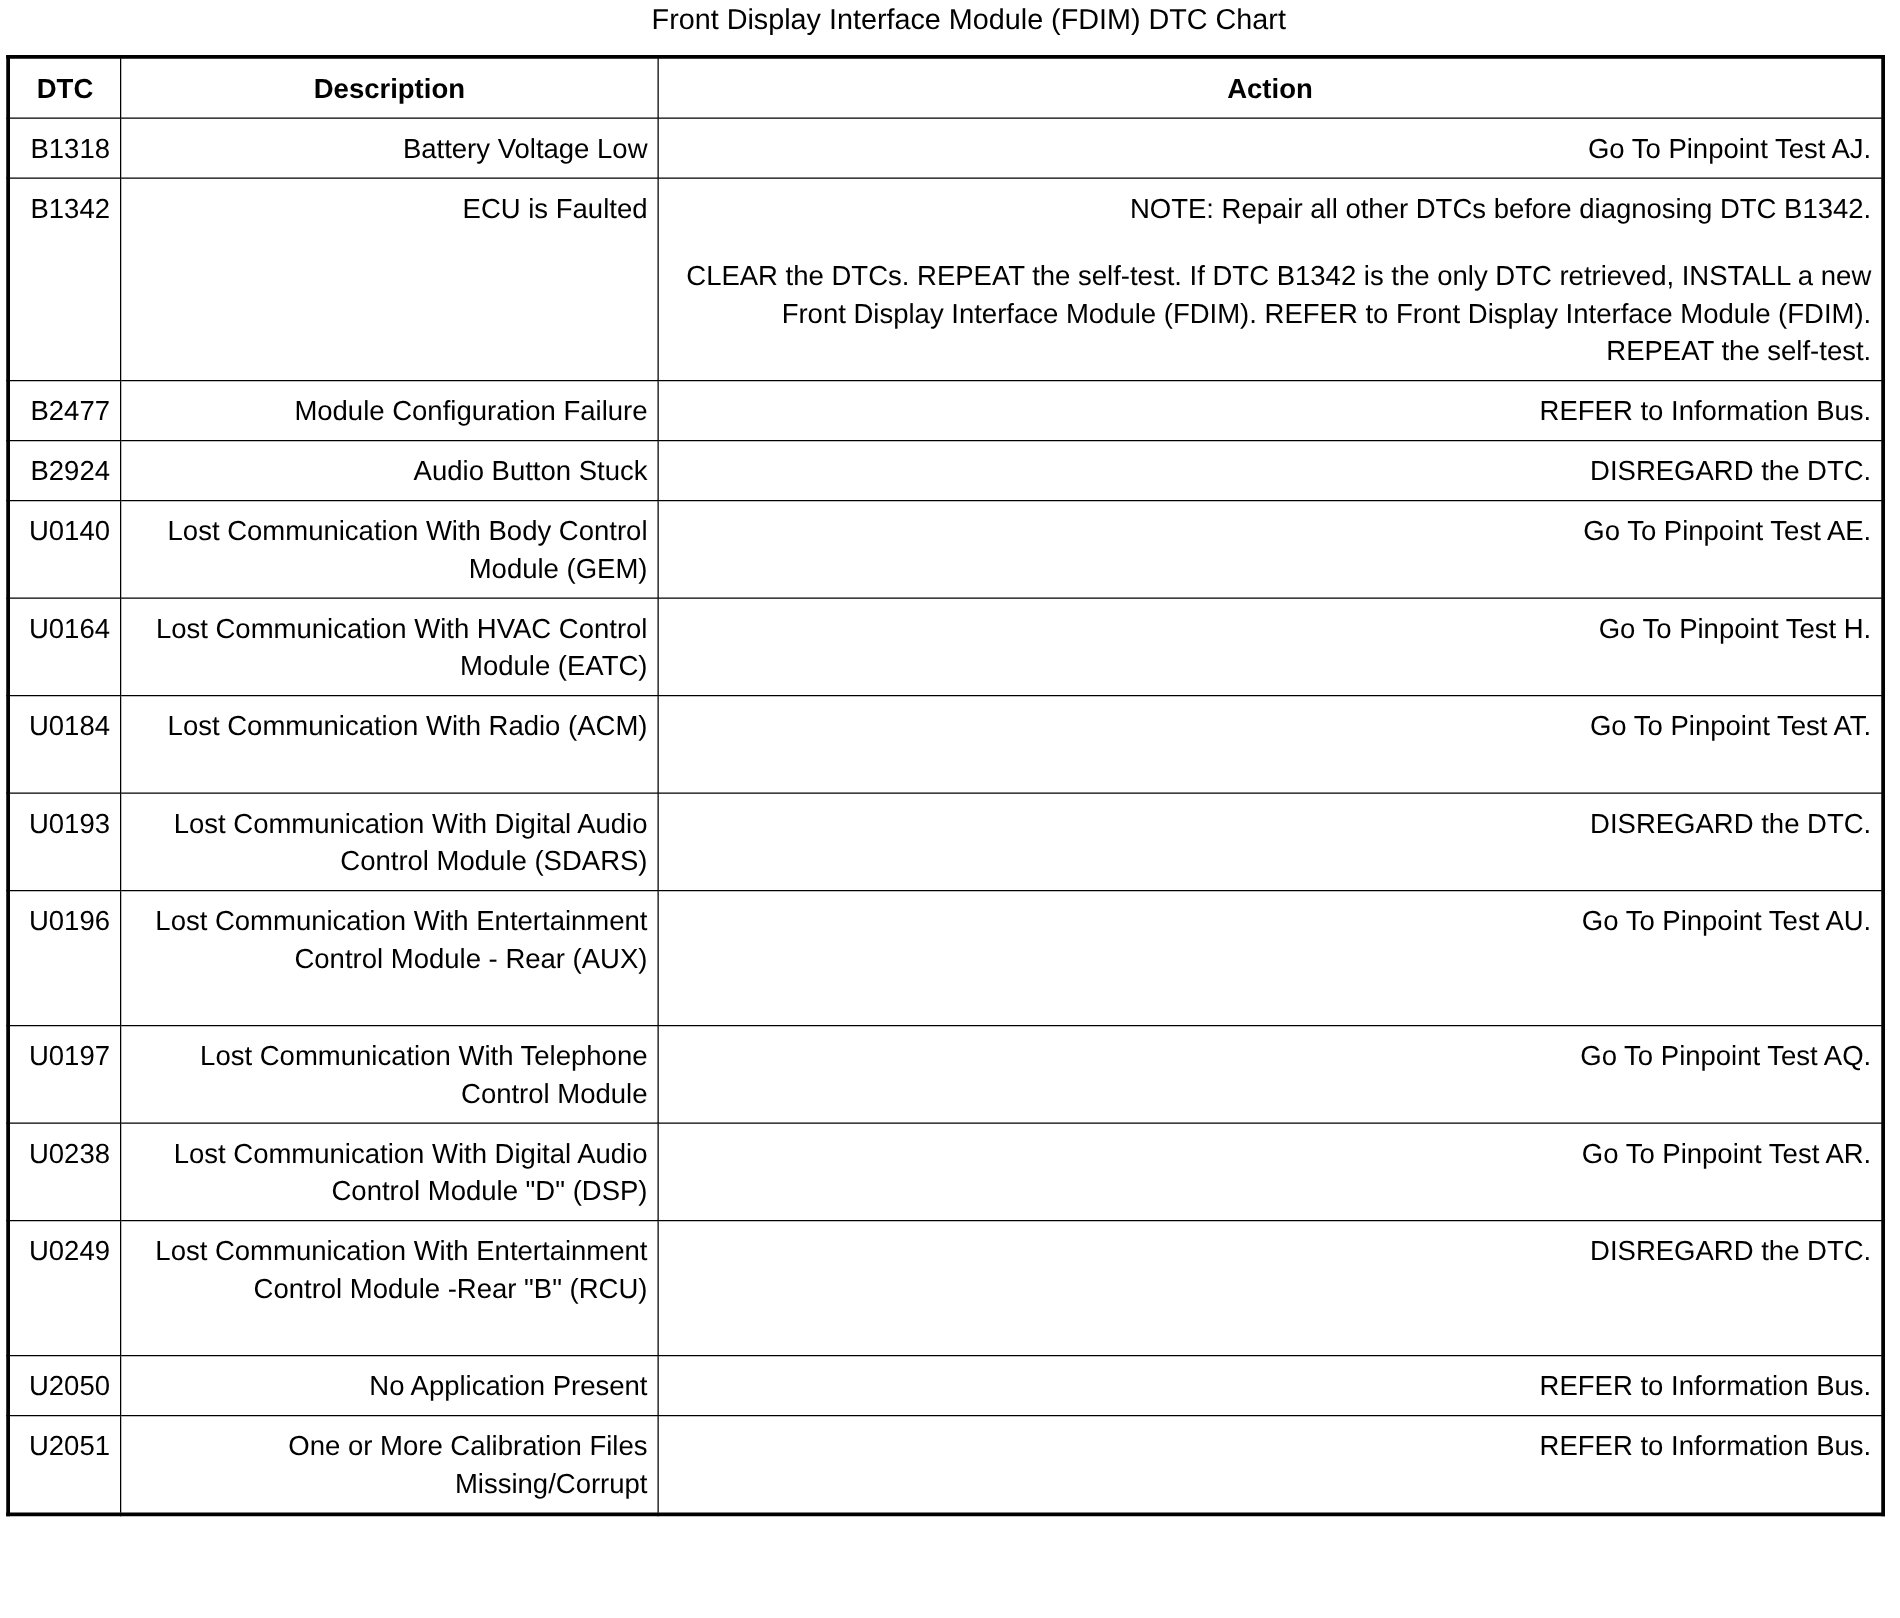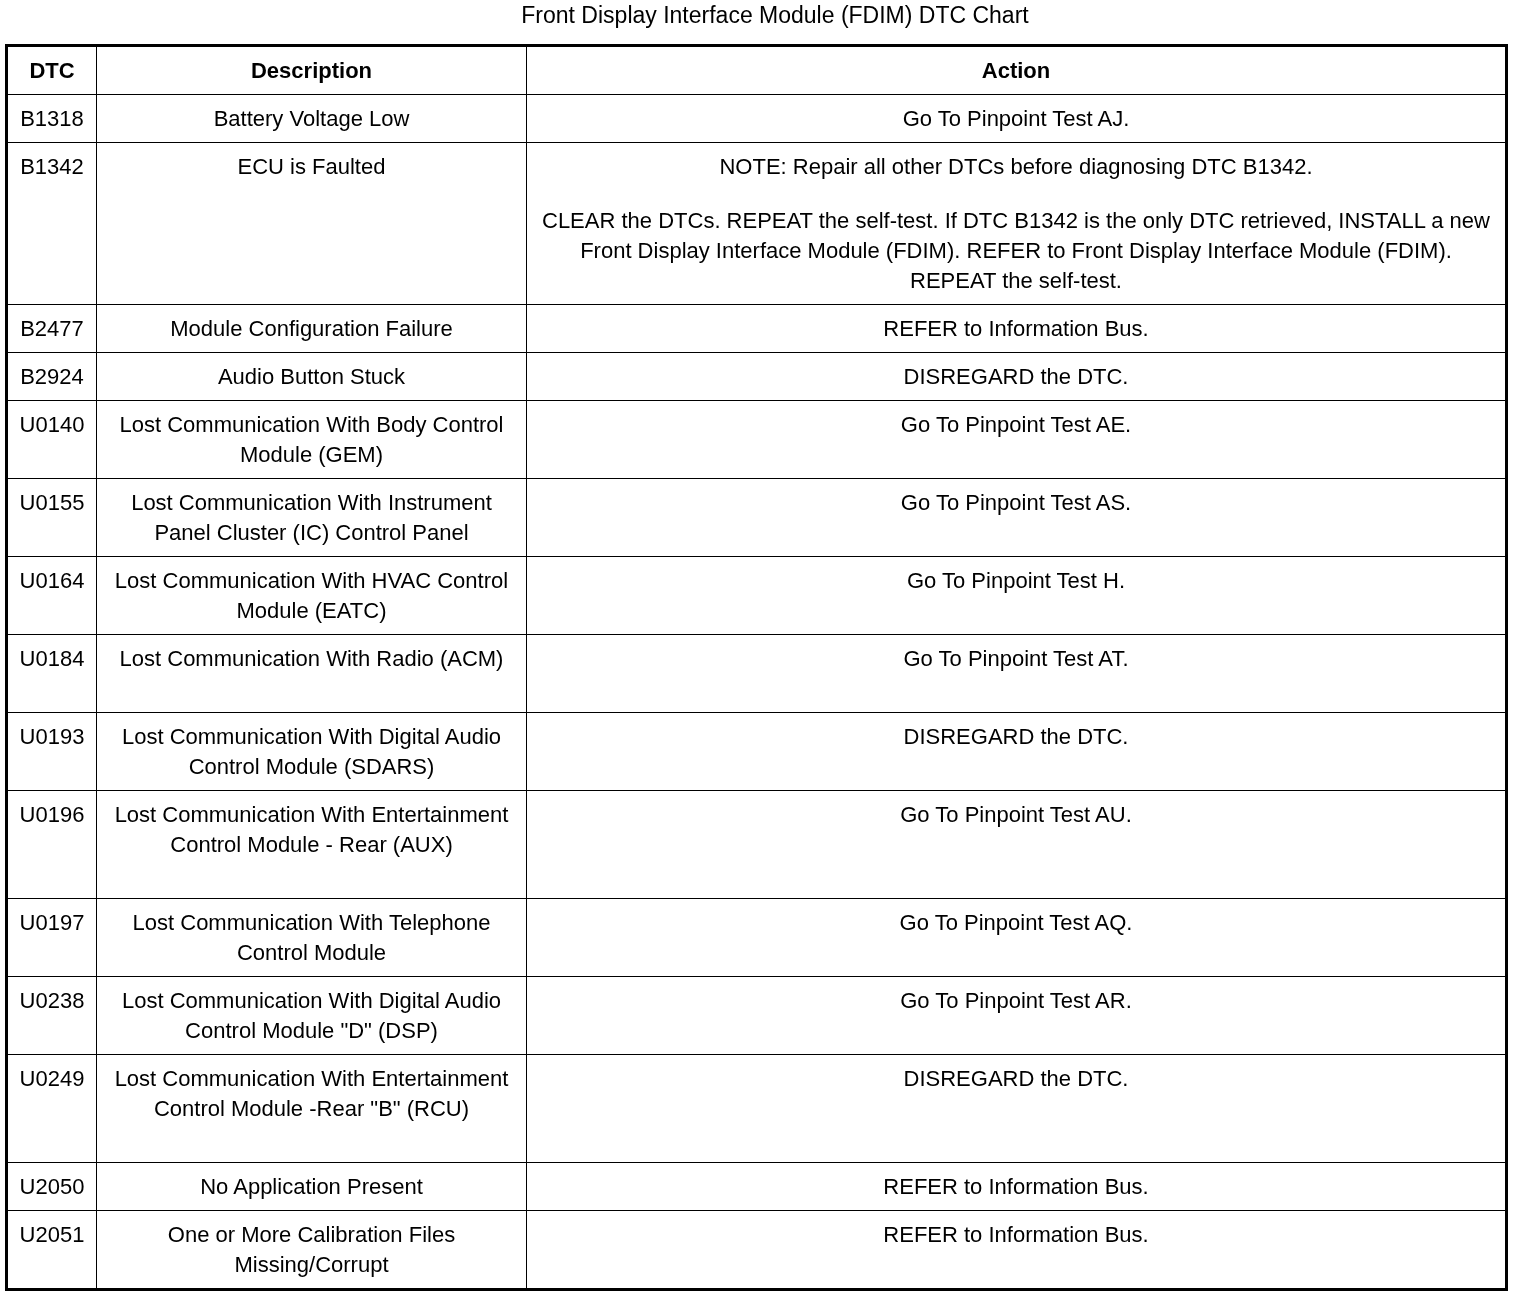--- a/index.html
+++ b/index.html
@@ -17,21 +17,21 @@
     border-collapse: collapse;
     border: 3px solid #000;
     table-layout: fixed;
   }
   table.dtc th, table.dtc td {
     border: 1.5px solid #000;
     vertical-align: top;
     font-size: 22px;
     line-height: 30px;
     padding: 9px 8px 8px 8px;
-    text-align: center;
+    text-align: right;
     font-weight: normal;
   }
   table.dtc th {
     font-weight: bold; text-align: center; height: 30px;
   }
   col.c-dtc { width: 90px; }
   col.c-desc { width: 430px; }
   col.c-act { width: auto; }
   td.dtc-code { padding-left: 8px; padding-right: 4px; }
   .note-label { font-weight: normal; }
@@ -82,25 +82,20 @@
       <td class="dtc-code">B2924</td>
       <td>Audio Button Stuck</td>
       <td>DISREGARD the DTC.</td>
     </tr>
     <tr class="h78">
       <td class="dtc-code">U0140</td>
       <td>Lost Communication With Body Control Module (GEM)</td>
       <td>Go To Pinpoint Test AE.</td>
     </tr>
     <tr class="h78">
-      <td class="dtc-code">U0155</td>
-      <td>Lost Communication With Instrument Panel Cluster (IC) Control Panel</td>
-      <td>Go To Pinpoint Test AS.</td>
-    </tr>
-    <tr class="h78">
       <td class="dtc-code">U0164</td>
       <td>Lost Communication With HVAC Control Module (EATC)</td>
       <td>Go To Pinpoint Test H.</td>
     </tr>
     <tr class="h78">
       <td class="dtc-code">U0184</td>
       <td>Lost Communication With Radio (ACM)</td>
       <td>Go To Pinpoint Test AT.</td>
     </tr>
     <tr class="h78">

